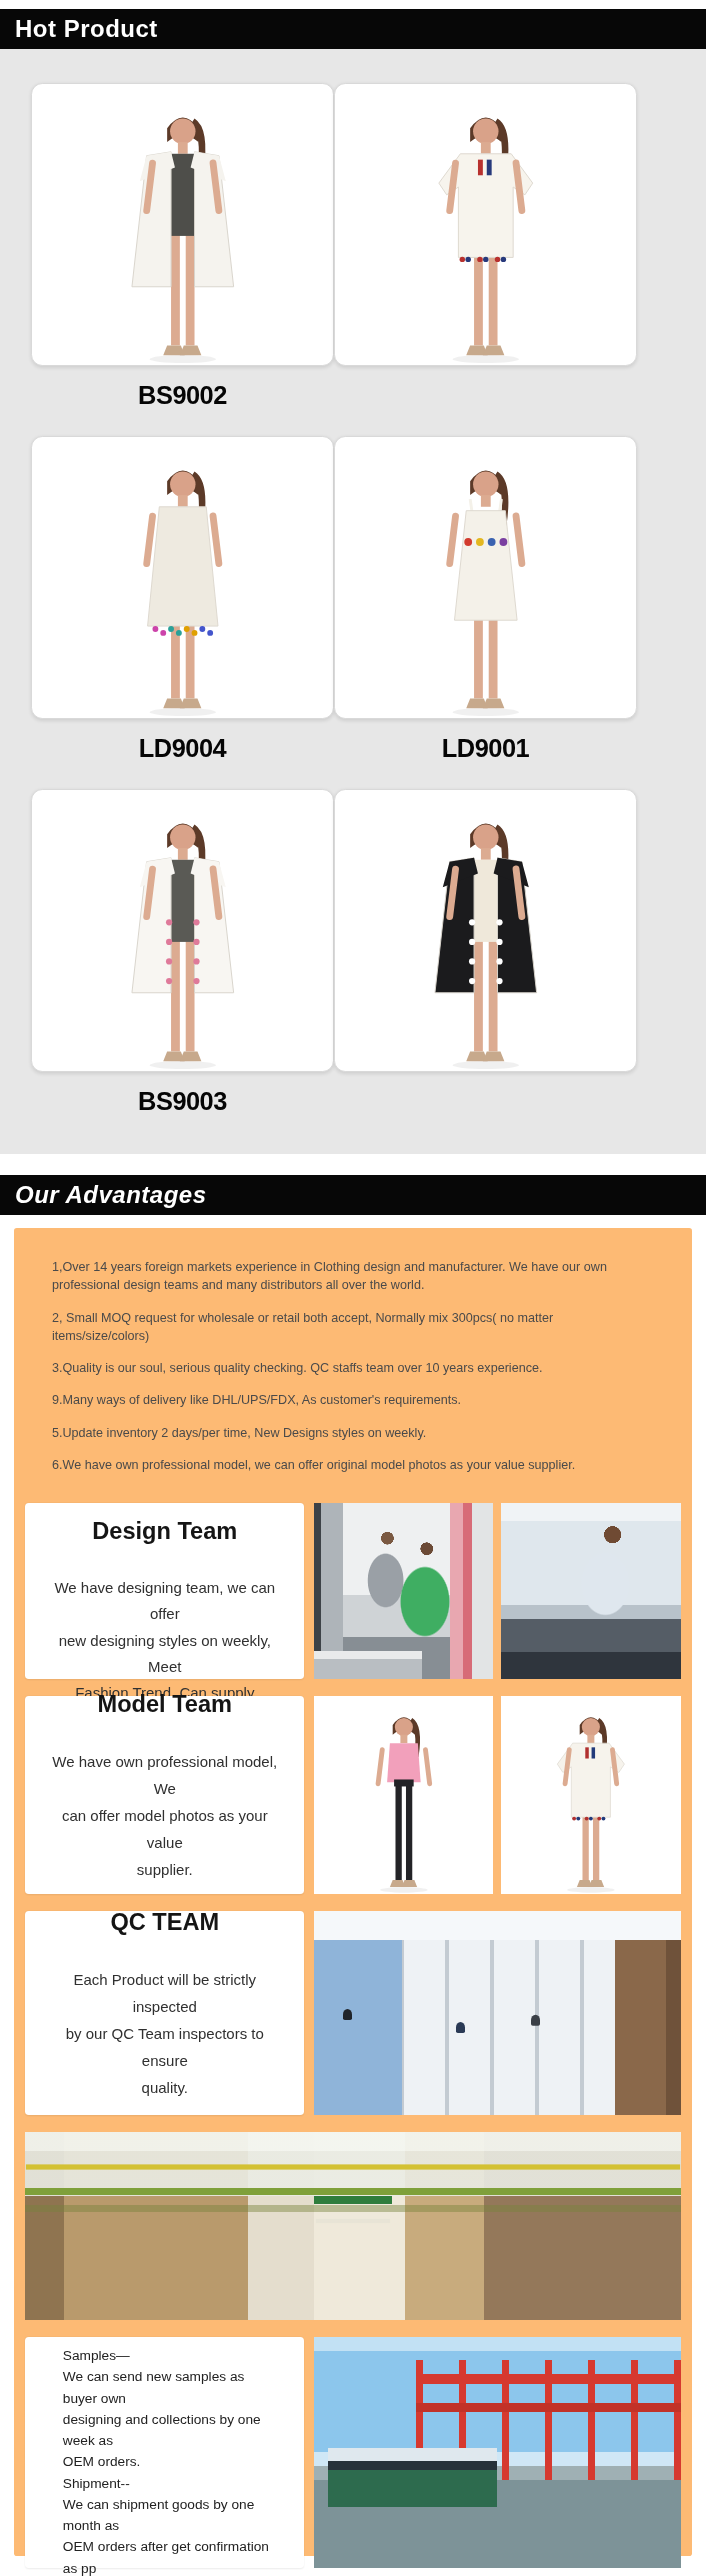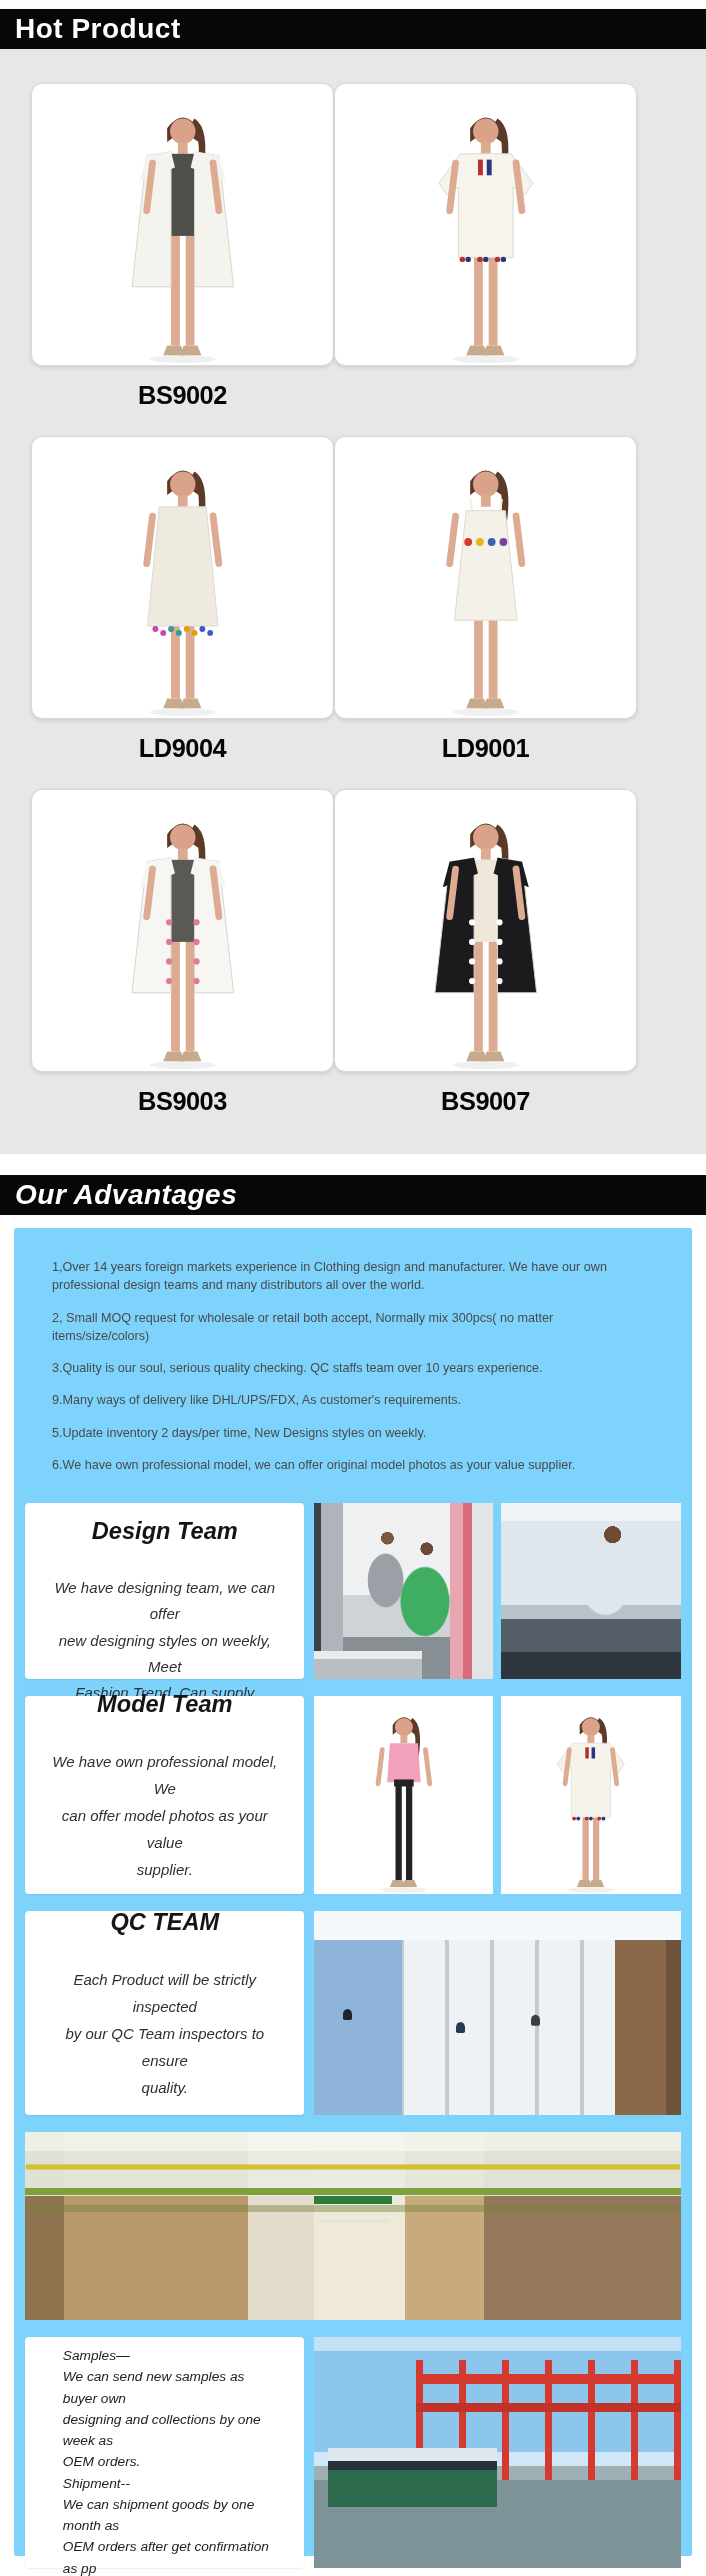--- a/index.html
+++ b/index.html
@@ -5,21 +5,21 @@
   html,body{margin:0;padding:0;}
   body{
     width:707px;height:2576px;position:relative;background:#ffffff;
     font-family:"Liberation Sans", sans-serif;overflow:hidden;
   }
   
   .bar{
     position:absolute;left:0;width:707px;background:#070707;color:#fff;
     display:flex;align-items:center;box-sizing:border-box;padding-left:15px;
   }
-  .bar .bar-title{font-size:28px;font-weight:bold;letter-spacing:0.5px;}
+  .bar .bar-title{font-size:24px;font-weight:bold;letter-spacing:0.5px;}
   #bar-hot{top:9.4px;height:40px;}
   #bar-adv{top:1175px;height:40px;font-style:italic;}
 
   
   .panel-products{
     position:absolute;top:49px;left:0;width:707px;height:1105px;
     background:#e7e7e7;box-sizing:border-box;padding:34px 31px 0;
   }
   #product-grid{
     display:grid;grid-template-columns:303px 303px;
@@ -33,33 +33,33 @@
   }
   .product-img svg{display:block;height:266px;}
   .product-code{
     text-align:center;font-size:25.4px;font-weight:bold;color:#050505;
     margin-top:15px;letter-spacing:-0.5px;
   }
 
   
   .panel-lower{
     position:absolute;top:1228px;left:14px;width:678px;height:1328px;
-    background:#7dd3fc;border-radius:2.8px;box-sizing:border-box;
+    background:#fdba74;border-radius:2.8px;box-sizing:border-box;
   }
   .adv-list{
     list-style:none;margin:0;padding:30px 40px 9.4px 38px;
   }
   .adv-item{
     font-size:12.6px;color:#4a4a4a;line-height:1.45;margin-bottom:14px;
   }
   #sections{
     display:flex;flex-direction:column;gap:17px;padding:5.7px 11.3px 0;
     box-sizing:border-box;
   }
-  .team-sec{display:flex;gap:9.4px;font-style:italic;}
+  .team-sec{display:flex;gap:9.4px;}
   .sec-card{
     width:279px;min-width:279px;background:#ffffff;border-radius:3.8px;
     box-sizing:border-box;display:flex;flex-direction:column;
     justify-content:center;align-items:center;padding:9.4px 7.5px;
     box-shadow:0 0.9px 1.9px rgba(0,0,0,0.08);
   }
   .sec-title{
     margin:0 0 13px;font-size:23.6px;font-weight:bold;color:#151515;
     text-align:center;letter-spacing:0px;
   }
@@ -297,21 +297,20 @@
             <circle cx="114" cy="160" r="3.2" fill="#ffffff"></circle>
             <circle cx="86" cy="180" r="3.2" fill="#ffffff"></circle>
             <circle cx="114" cy="180" r="3.2" fill="#ffffff"></circle>
             <rect x="66" y="62" width="7" height="56" rx="3.5" fill="#dcab91" transform="rotate(7 69 62)"></rect>
             <rect x="127" y="62" width="7" height="56" rx="3.5" fill="#dcab91" transform="rotate(-7 130 62)"></rect>
             <path d="M84,252 h14 l4,10 h-22 z" fill="#c7a98c"></path>
             <path d="M101,252 h14 l4,10 h-22 z" fill="#c7a98c"></path>
             <ellipse cx="100" cy="266" rx="34" ry="4" fill="rgba(0,0,0,0.06)"></ellipse>
           </svg>
         </div>
-    <figcaption class="product-code">BS9007</figcaption>
   </figure>
 </div>
 </div>
 
 <header class="bar" id="bar-adv">
   <span class="bar-title">Our Advantages</span>
 </header>
 
 <div class="panel-lower">
   <ul class="adv-list" id="adv-list">

